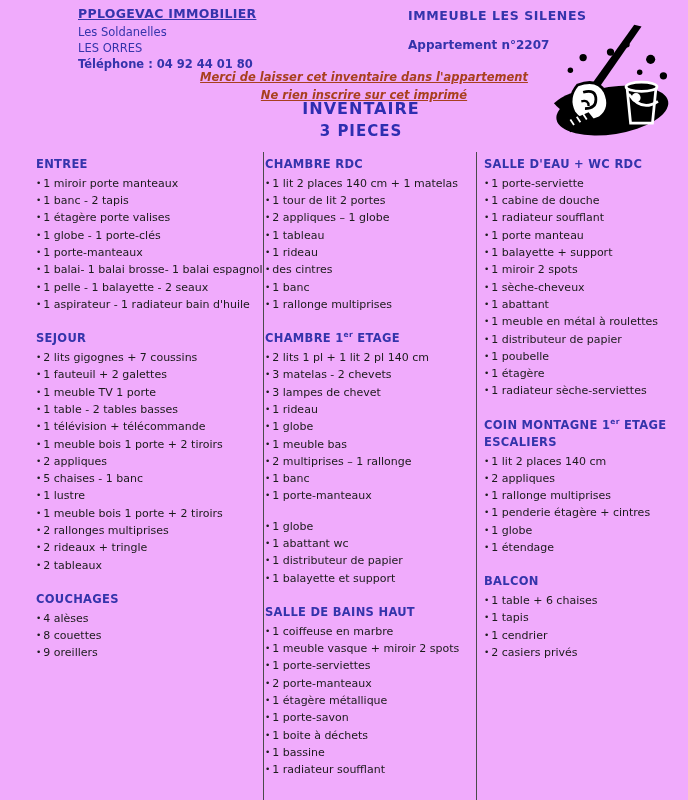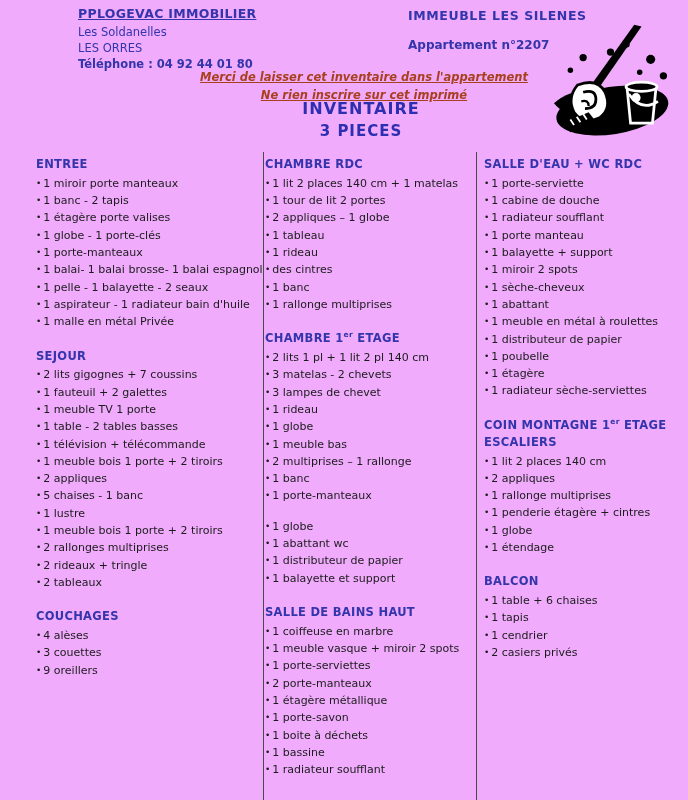--- a/index.html
+++ b/index.html
@@ -131,21 +131,20 @@
     </h3>
     <ul class="items">
             <li class="item"><span class="blt">•</span><span>1 miroir porte manteaux</span></li>
             <li class="item"><span class="blt">•</span><span>1 banc  -  2 tapis</span></li>
             <li class="item"><span class="blt">•</span><span>1 étagère porte valises</span></li>
             <li class="item"><span class="blt">•</span><span>1 globe  -  1 porte-clés</span></li>
             <li class="item"><span class="blt">•</span><span>1 porte-manteaux</span></li>
             <li class="item"><span class="blt">•</span><span>1 balai- 1 balai brosse- 1 balai espagnol</span></li>
             <li class="item"><span class="blt">•</span><span>1 pelle  -  1 balayette  -  2 seaux</span></li>
             <li class="item"><span class="blt">•</span><span>1 aspirateur  -  1 radiateur bain d'huile</span></li>
-            <li class="item"><span class="blt">•</span><span>1 malle en métal Privée</span></li>
           </ul>
   </section>
 
   <section class="section">
     <h3 class="sec-h">
       <span class="h-pre">SEJOUR</span><sup class="h-sup"></sup><span class="h-post"></span>
       
     </h3>
     <ul class="items">
             <li class="item"><span class="blt">•</span><span>2 lits gigognes + 7 coussins</span></li>
@@ -164,21 +163,21 @@
           </ul>
   </section>
 
   <section class="section">
     <h3 class="sec-h">
       <span class="h-pre">COUCHAGES</span><sup class="h-sup"></sup><span class="h-post"></span>
       
     </h3>
     <ul class="items">
             <li class="item"><span class="blt">•</span><span>4 alèses</span></li>
-            <li class="item"><span class="blt">•</span><span>3 couettes</span></li>
+            <li class="item"><span class="blt">•</span><span>8 couettes</span></li>
             <li class="item"><span class="blt">•</span><span>9 oreillers</span></li>
           </ul>
   </section>
 </div>
       <div class="col col-2">
   <section class="section">
     <h3 class="sec-h">
       <span class="h-pre">CHAMBRE RDC</span><sup class="h-sup"></sup><span class="h-post"></span>
       
     </h3>

